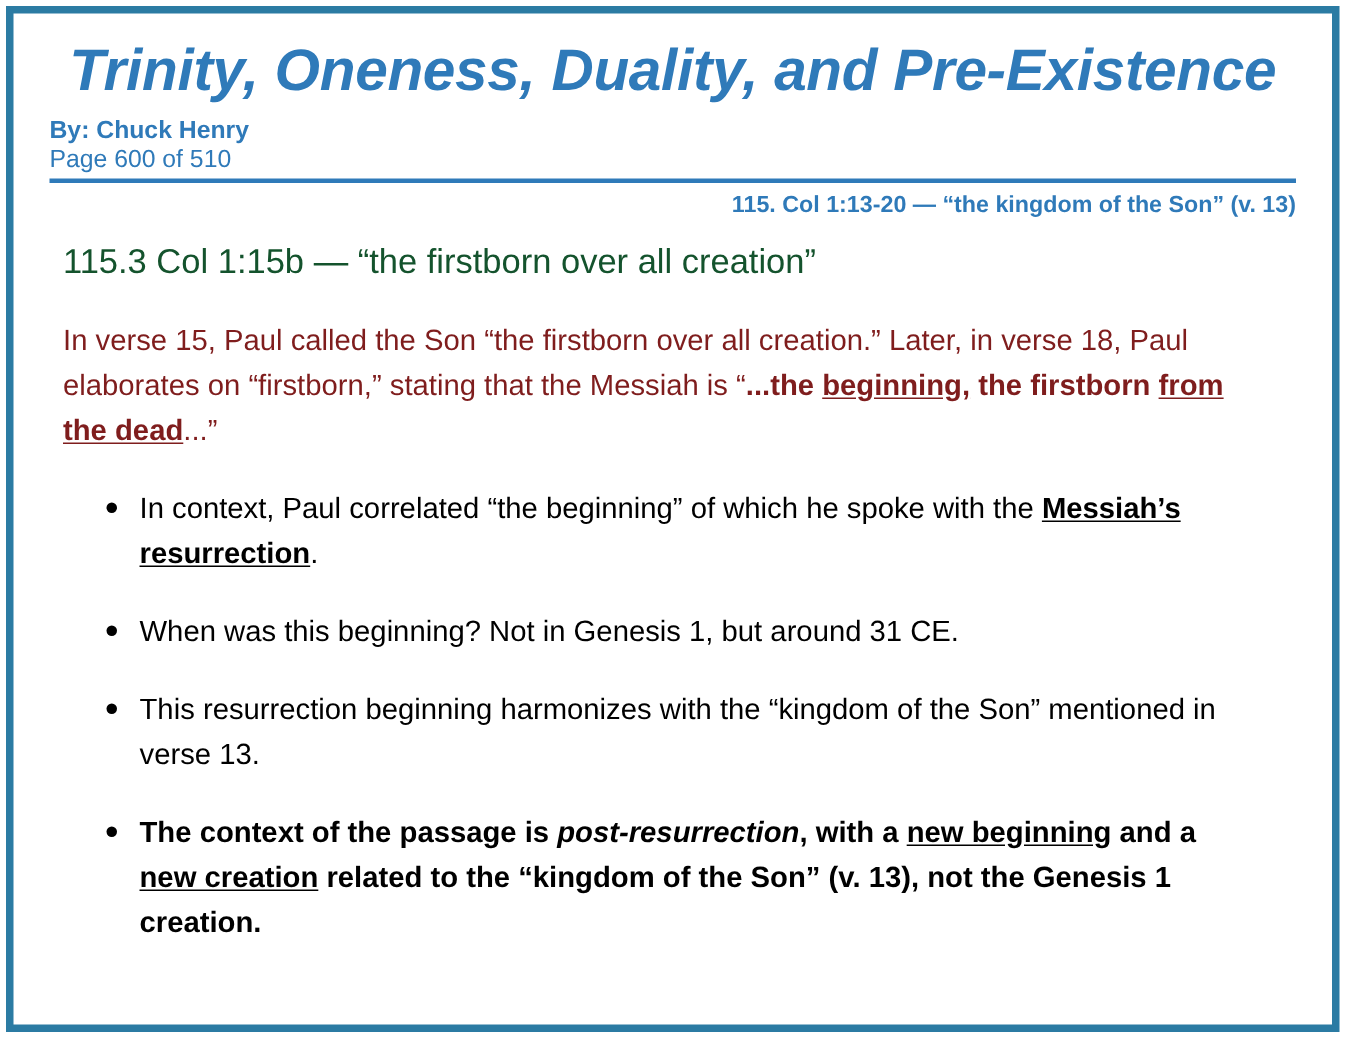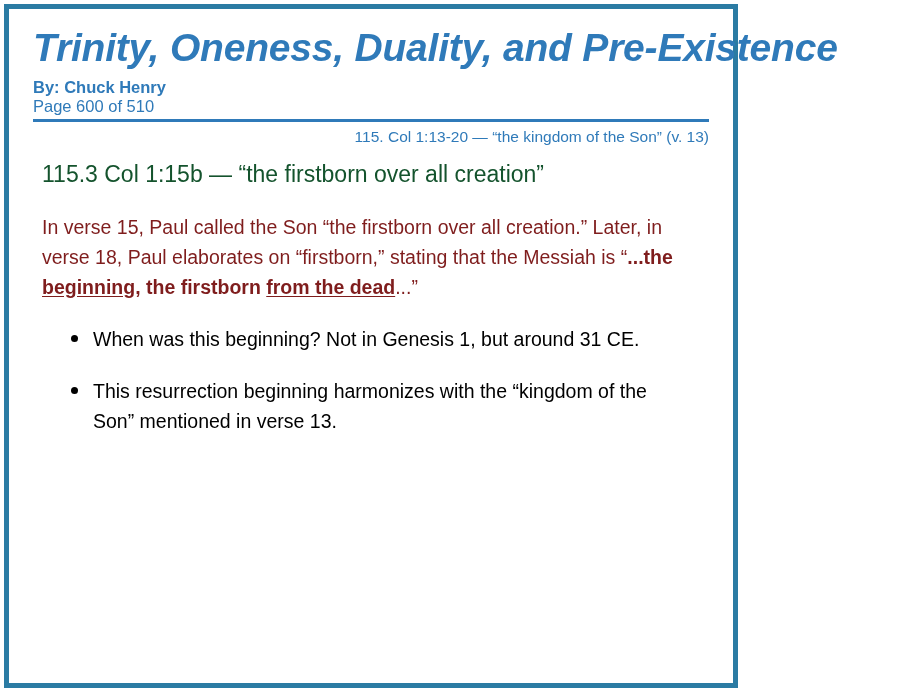--- a/index.html
+++ b/index.html
@@ -12,21 +12,21 @@
     height: 692px;
     font-family: "Liberation Sans", sans-serif;
     overflow: hidden;
   }
 
   
   .page-frame {
     position: absolute;
     left: 4px;
     top: 4px;
-    width: 734px;
+    width: 889px;
     height: 684px;
     box-sizing: border-box;
     border: 5px solid #2b7ba3;
     background: #ffffff;
   }
   .page-inner {
     position: absolute;
     left: 0;
     top: 0;
     right: 0;
@@ -70,20 +70,21 @@
     height: 2.5px;
     background: #2f7ab9;
     width: 100%;
   }
   .breadcrumb {
     text-align: right;
     color: #2f7ab9;
     font-size: 15.5px;
     padding-top: 6px;
     white-space: nowrap;
+    font-weight: bold;
   }
 
   
   .section-heading {
     color: #14532d;
     font-size: 23px;
     line-height: 28px;
     margin-top: 14px;
     margin-left: 9px;
     white-space: nowrap;
@@ -146,28 +147,36 @@
     <div class="breadcrumb">115. Col 1:13-20 — “the kingdom of the Son” (v. 13)</div>
 
     <div class="section-heading">115.3 Col 1:15b — “the firstborn over all creation”</div>
 
     <p class="body-paragraph">
       <span>In verse 15, Paul called the Son “the firstborn over all creation.” Later, in verse 18, Paul elaborates on “firstborn,” stating that the Messiah is “</span><b>...the </b><b><u>beginning,</u></b><b> the firstborn </b><b><u>from the dead</u></b><span>...”</span>
     </p>
 
     <ul class="bullet-list">
 
+      <li>
+        <span class="bullet-dot"></span>
+        <span>In context, Paul correlated “the beginning” of which he spoke with the </span><b><u>Messiah’s resurrection</u></b><span>.</span>
+      </li>
 
       <li>
         <span class="bullet-dot"></span>
         <span>When was this beginning? Not in Genesis 1, but around 31 CE.</span>
       </li>
 
       <li>
         <span class="bullet-dot"></span>
         <span>This resurrection beginning harmonizes with the “kingdom of the Son” mentioned in verse 13.</span>
       </li>
 
+      <li class="bold-item">
+        <span class="bullet-dot"></span>
+        <span>The context of the passage is </span><i>post-resurrection</i><span>, with a </span><u>new beginning</u><span> and a </span><u>new creation</u><span> related to the “kingdom of the Son” (v. 13), not the Genesis 1 creation.</span>
+      </li>
 
     </ul>
 
   </div>
 </div>
 
 </body></html>

